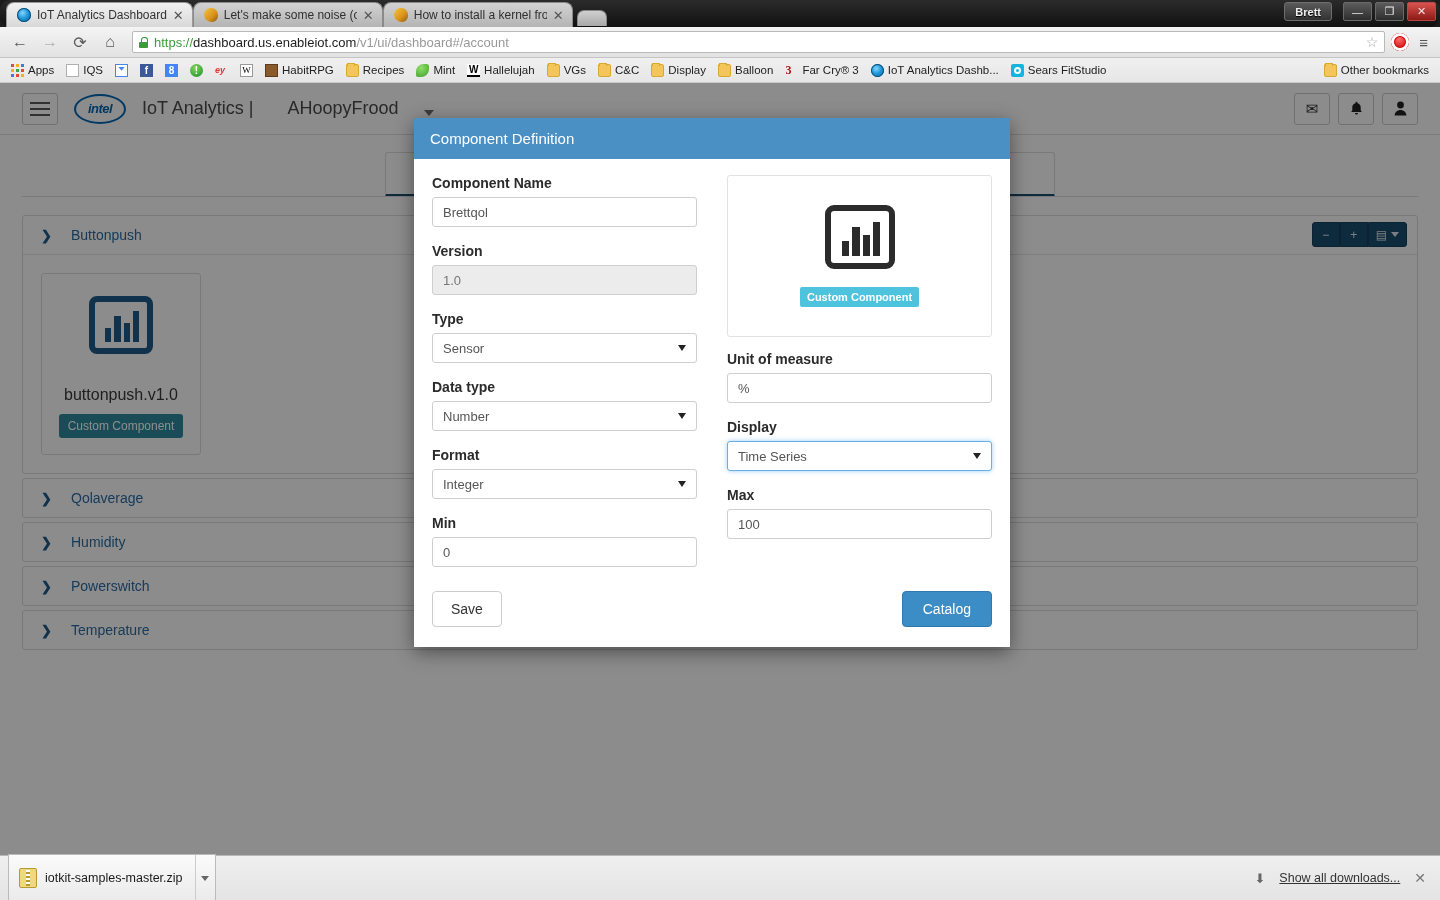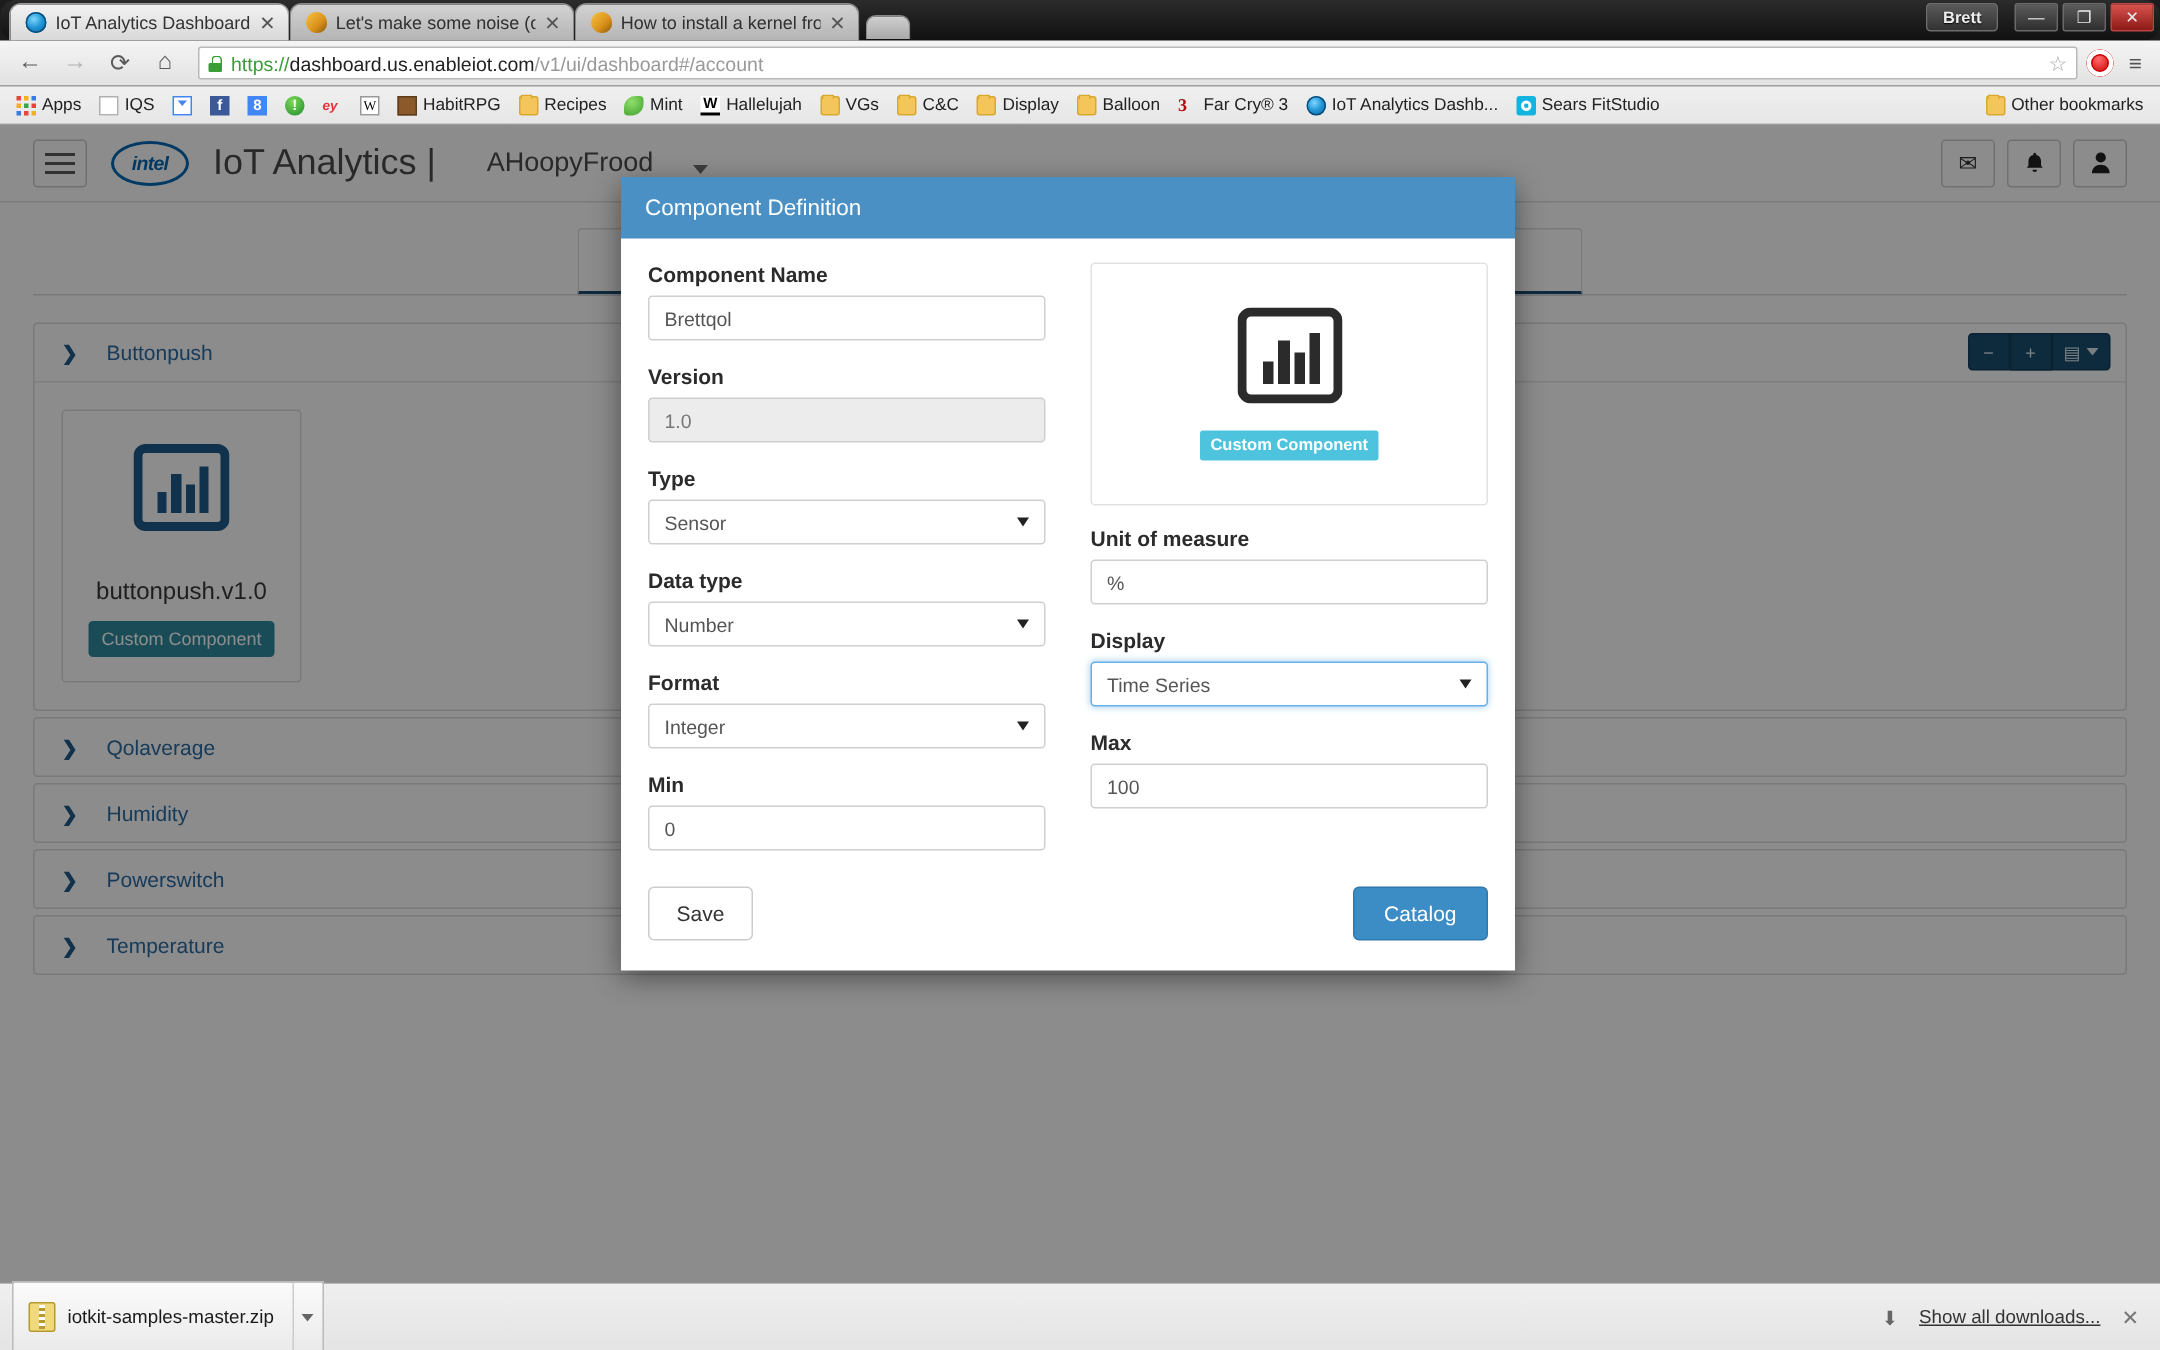--- a/index.html
+++ b/index.html
@@ -142,21 +142,21 @@
     width: 36px; height: 32px; border: 1px solid #ccc; border-radius: 3px;
     display: flex; flex-direction: column; justify-content: center; align-items: center; gap: 4px;
   }
   .hamburger span { display:block; width: 20px; height: 2px; background: #5a5a5a; }
   .intel-logo {
     width: 52px; height: 30px; border: 2.2px solid #0068b5; border-radius: 50%;
     display: flex; align-items: center; justify-content: center;
     color: #0068b5; font-size: 13px; font-style: italic; font-weight: bold;
     letter-spacing: -0.5px;
   }
-  .brand { font-size: 24px; color: #4b4b4b; }
+  .brand { font-size: 18px; color: #4b4b4b; }
   .account-name { font-size: 18px; color: #4b4b4b; margin-left: 18px; }
   .caret-dn { width:0;height:0;border-left:5px solid transparent;border-right:5px solid transparent;border-top:6px solid #6e6e6e; margin-left:10px; margin-top:8px;}
   .hdr-right { margin-left: auto; display: flex; gap: 8px; }
   .hdr-ic {
     width: 36px; height: 32px; border: 1px solid #ccc; border-radius: 3px;
     display: flex; align-items: center; justify-content: center; font-size: 15px; color: #333;
   }
 
   .tabrow { position: relative; height: 62px; padding: 12px 22px 0 22px; }
   .tabrow-line { position: absolute; left: 22px; right: 22px; bottom: 0; height: 1px; background: #ddd; }

